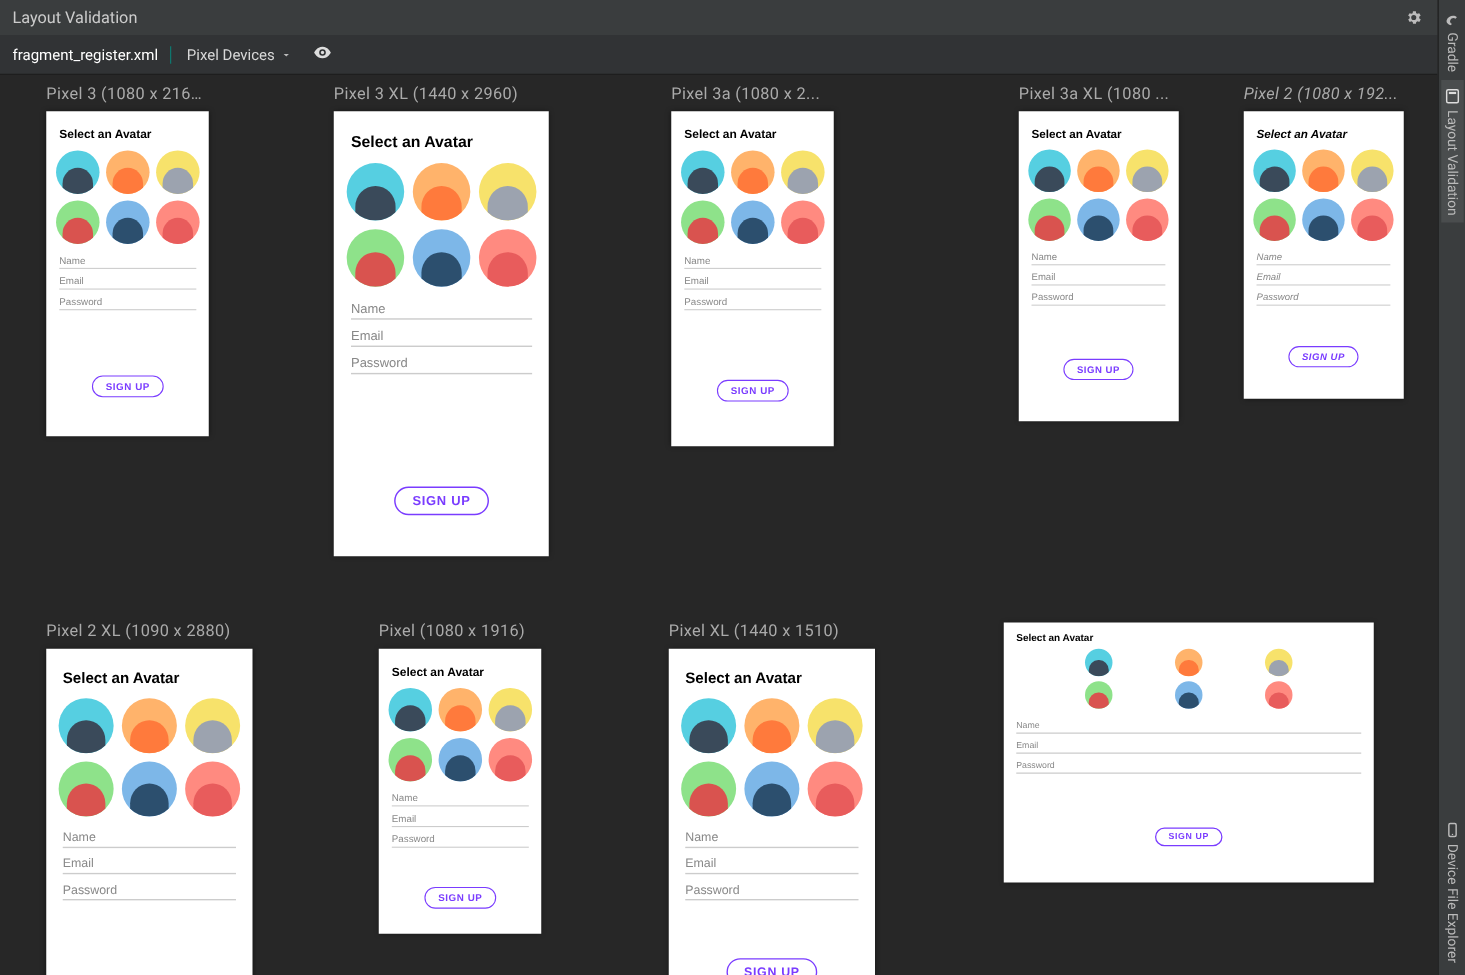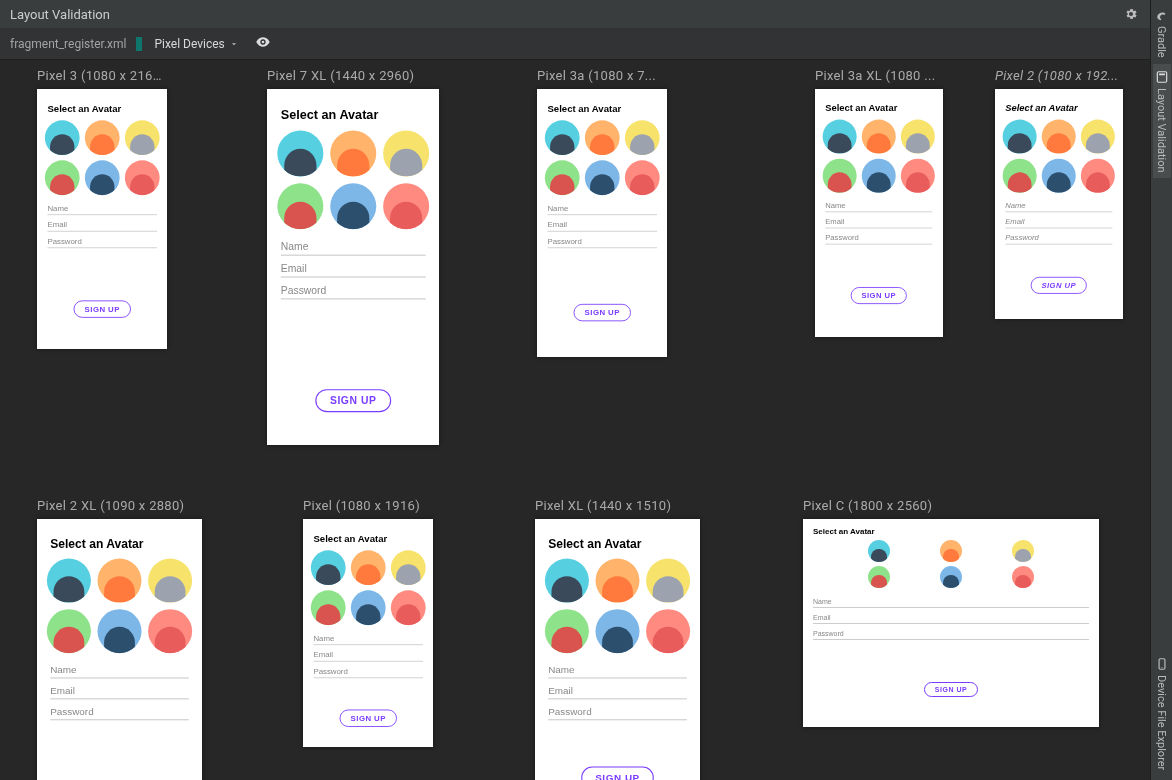--- a/index.html
+++ b/index.html
@@ -31,23 +31,23 @@
     background: #313335;
     display: flex;
     align-items: center;
     gap: 12px;
     padding: 0 10px;
     color: #bbb;
     font-size: 12px;
     border-bottom: 1px solid #1e1e1e;
   }
   .filename {
-    color: #a3a3a3;
+    color: #ffffff;
     padding-right: 10px;
-    border-right: 6px solid #0f766e;
+    border-right: 1px solid #0f766e;
   }
   .dropdown {
     color: #d8d8d8;
     display: inline-flex;
     align-items: center;
     gap: 4px;
     cursor: pointer;
   }
 
   
@@ -300,21 +300,21 @@
           <div class="field">Name</div>
           <div class="field">Email</div>
           <div class="field">Password</div>
         </div>
         <div class="signup-wrap" style="margin-top:60px;"><span class="signup">SIGN UP</span></div>
       </div>
     </div>
   </div>
 
   <div class="device" style="left:248px; top:8px; width:188px;">
-    <div class="dev-label">Pixel 7 XL (1440 x 2960)</div>
+    <div class="dev-label">Pixel 3 XL (1440 x 2960)</div>
     <div class="frame" style="width:172px; height:356px;">
       <div class="frameinner app" style="width:150px; transform:scale(1.15);">
         <div class="heading">Select an Avatar</div>
         <div class="avatar-grid">
           <div class="avatar av-teal">
               <div class="head"></div>
             </div>
           <div class="avatar av-orange">
               <div class="head"></div>
             </div>
@@ -335,21 +335,21 @@
           <div class="field">Name</div>
           <div class="field">Email</div>
           <div class="field">Password</div>
         </div>
         <div class="signup-wrap" style="margin-top:78px;"><span class="signup">SIGN UP</span></div>
       </div>
     </div>
   </div>
 
   <div class="device" style="left:518px; top:8px; width:145px;">
-    <div class="dev-label">Pixel 3a (1080 x 7...</div>
+    <div class="dev-label">Pixel 3a (1080 x 2...</div>
     <div class="frame" style="width:130px; height:268px;">
       <div class="frameinner app" style="width:150px; transform:scale(0.87);">
         <div class="heading">Select an Avatar</div>
         <div class="avatar-grid">
           <div class="avatar av-teal">
               <div class="head"></div>
             </div>
           <div class="avatar av-orange">
               <div class="head"></div>
             </div>
@@ -545,21 +545,20 @@
           <div class="field">Name</div>
           <div class="field">Email</div>
           <div class="field">Password</div>
         </div>
         <div class="signup-wrap" style="margin-top:42px;"><span class="signup">SIGN UP</span></div>
       </div>
     </div>
   </div>
 
   <div class="device" style="left:784px; top:438px; width:310px;">
-    <div class="dev-label">Pixel C (1800 x 2560)</div>
     <div class="frame" style="width:296px; height:208px;">
       <div class="app" style="position:absolute; inset:0;">
         <div class="heading" style="font-size:8px; margin:8px 10px 4px;">Select an Avatar</div>
         <div style="display:flex; justify-content:space-around; padding:0 40px;">
           <div class="avatar av-teal" style="width:22px;height:22px;">
               <div class="head"></div>
             </div>
           <div class="avatar av-orange" style="width:22px;height:22px;">
               <div class="head"></div>
             </div>

